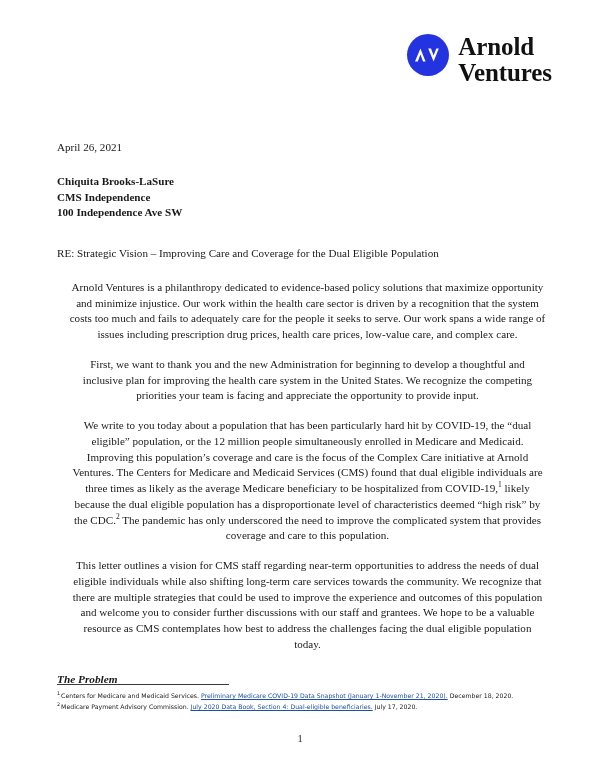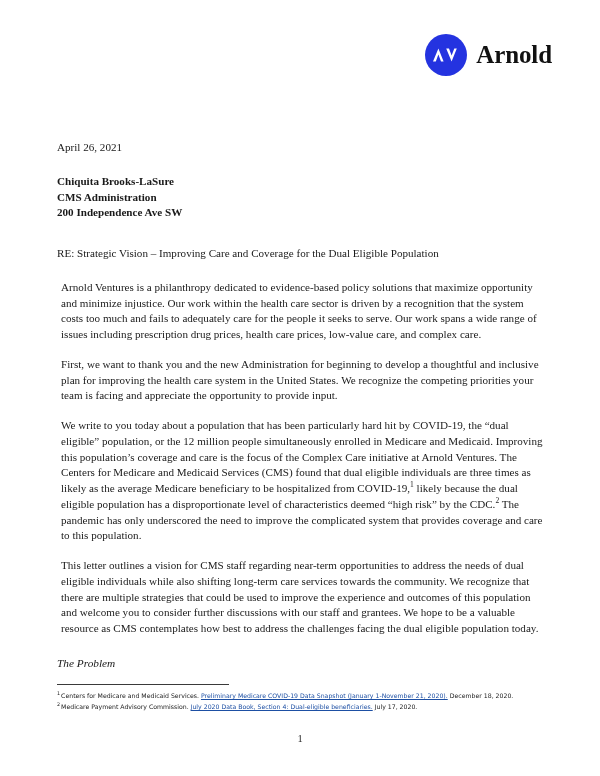--- a/index.html
+++ b/index.html
@@ -21,21 +21,21 @@
     inset: 0;
     background: #ffffff;
   }
 
   
   .letterhead {
     position: absolute;
     top: 34px;
     right: 48px;
     display: flex;
-    align-items: center;
+    align-items: flex-start;
     gap: 9px;
   }
   .logo-mark {
     width: 42px;
     height: 42px;
     border-radius: 50%;
     background: #2433e0;
     display: flex;
     align-items: center;
     justify-content: center;
@@ -65,33 +65,33 @@
 
   .date-line { margin: 0 0 18px 0; }
 
   .recipient { margin: 0 0 25px 0; }
   .recipient div { white-space: nowrap; font-weight: bold; }
 
   .re-line { margin: 0 0 18px 0; }
   .salutation { margin: 0 0 18px 0; }
 
   p.para {
-    margin: 0 0 14px 4px;
-    text-align: left;
+    margin: 0 0 14px 12px;
+    text-align: center;
   }
 
   sup {
     font-size: 0.68em;
     vertical-align: super;
     line-height: 0;
   }
 
   .section-head {
     margin: 18px 0 12px 0;
-    font-weight: normal;
+    font-weight: bold;
     font-style: italic;
     font-size: 11.3px;
   }
 
   
   .footnotes {
     position: absolute;
     left: 57px;
     top: 684px;
     width: 489px;
@@ -136,31 +136,32 @@
 
   <div class="letterhead">
     <div class="logo-mark">
       <svg width="30" height="18" viewBox="0 0 30 18" aria-hidden="true">
         <path d="M2.0 15.5 L7.4 2.6 L12.6 15.5 L10.0 15.5 L7.4 8.6 L4.8 15.5 Z" fill="#ffffff"></path>
         <path d="M15.2 2.6 L20.6 15.5 L25.8 2.6 L23.3 2.6 L20.6 9.6 L18.0 2.6 Z" fill="#ffffff"></path>
       </svg>
     </div>
     <div class="logo-word">
       <span>Arnold</span>
+      <span>Ventures</span>
     </div>
   </div>
 
   <div class="content">
 
     <div class="date-line">April 26, 2021</div>
 
     <div class="recipient">
       <div>Chiquita Brooks-LaSure</div>
-      <div>CMS Administration</div>
-      <div>200 Independence Ave SW</div>
+      <div>CMS Independence</div>
+      <div>100 Independence Ave SW</div>
     </div>
 
     <div class="re-line">RE: Strategic Vision – Improving Care and Coverage for the Dual Eligible Population</div>
 
 
     <p class="para">Arnold Ventures is a philanthropy dedicated to evidence-based policy solutions that maximize opportunity and minimize injustice. Our work within the health care sector is driven by a recognition that the system costs too much and fails to adequately care for the people it seeks to serve. Our work spans a wide range of issues including prescription drug prices, health care prices, low-value care, and complex care.</p>
 
     <p class="para">First, we want to thank you and the new Administration for beginning to develop a thoughtful and inclusive plan for improving the health care system in the United States. We recognize the competing priorities your team is facing and appreciate the opportunity to provide input.</p>
 
     <p class="para"><span>We write to you today about a population that has been particularly hard hit by COVID-19, the “dual eligible” population, or the 12 million people simultaneously enrolled in Medicare and Medicaid. Improving this population’s coverage and care is the focus of the Complex Care initiative at Arnold Ventures. The Centers for Medicare and Medicaid Services (CMS) found that dual eligible individuals are three times as likely as the average Medicare beneficiary to be hospitalized from COVID-19,</span><sup>1</sup><span> likely because the dual eligible population has a disproportionate level of characteristics deemed “high risk” by the CDC.</span><sup>2</sup><span> The pandemic has only underscored the need to improve the complicated system that provides coverage and care to this population.</span></p>

